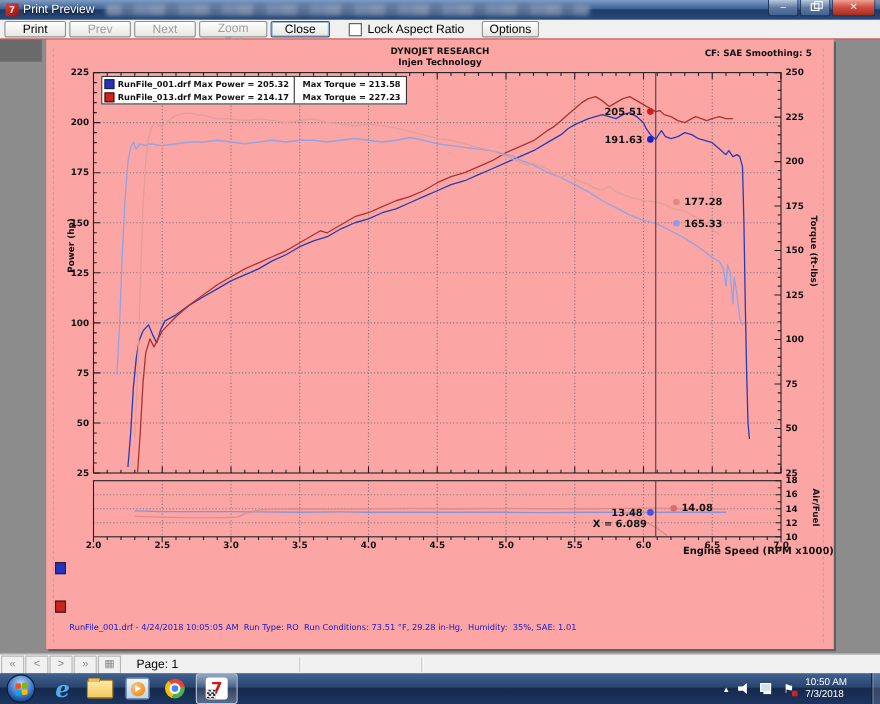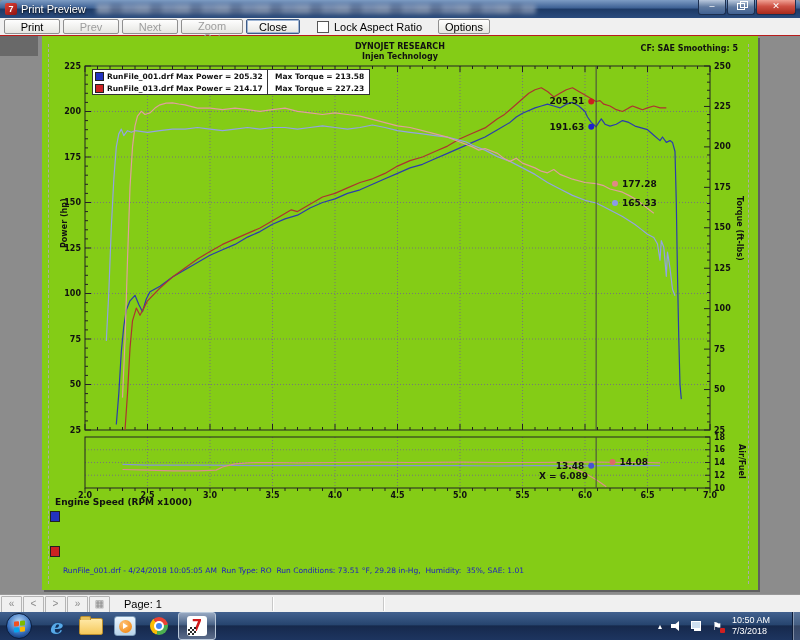--- a/index.html
+++ b/index.html
@@ -32,21 +32,21 @@
   .tbtn.w1{width:56px;} .tbtn.w2{width:62px;} .tbtn.w3{width:54px;}
   .tbtn.disabled{color:#9d9d9d;text-align:center;}
   .tbtn.default{border:1px solid #3c5a86;box-shadow:inset 0 0 0 1px #9fb6d4;}
   .chk-wrap{display:flex;align-items:center;margin-left:14px;font-size:11px;text-align:right;}
   .chk{width:10px;height:10px;background:#fff;border:1px solid #555;margin-right:5px;}
   .opt{margin-left:16px;}
 
   
   .preview{position:absolute;top:36px;left:0;width:800px;height:558px;background:#8c8c8c;}
   .corner-block{position:absolute;left:0;top:0;width:38px;height:20px;background:#696969;}
-  .page{position:absolute;left:42px;top:0;width:716px;height:554px;background:#84cc16;box-shadow:2px 2px 0 #606060;}
+  .page{position:absolute;left:42px;top:0;width:716px;height:554px;background:#fca5a5;box-shadow:2px 2px 0 #606060;}
   .page svg{position:absolute;left:0;top:0;}
 
   .hdr-center{position:absolute;left:0;top:6px;width:716px;text-align:center;
     font-family:"DejaVu Sans",sans-serif;font-size:8px;font-weight:bold;color:#111;line-height:10px;}
   .hdr-sub{font-weight:bold;}
   .hdr-right{position:absolute;right:20px;top:8px;font-family:"DejaVu Sans",sans-serif;
     font-size:8px;font-weight:bold;color:#111;}
 
   .legend{position:absolute;left:50px;top:33px;width:276px;height:24px;border:1px solid #333;background:#fff;
     font-family:"DejaVu Sans",sans-serif;font-size:7.5px;font-weight:bold;color:#111;}
@@ -55,22 +55,22 @@
   .lg-blue{background:#2333c0;} .lg-red{background:#cc2222;}
   .lg-file{width:162px;white-space:nowrap;}
   .lg-torque{white-space:nowrap;padding-left:6px;}
   .legend-divider{position:absolute;left:174px;top:0;bottom:0;border-left:1px solid #333;}
 
   .rot-label{position:absolute;font-family:"DejaVu Sans",sans-serif;font-size:8px;font-weight:bold;color:#111;white-space:nowrap;}
   .rot-left{left:18px;top:212px;transform:rotate(-90deg);transform-origin:left top;}
   .rot-right{left:702px;top:160px;transform:rotate(90deg);transform-origin:left top;}
   .rot-af{left:704px;top:408px;transform:rotate(90deg);transform-origin:left top;}
 
-  .xlabel{position:absolute;left:0;top:461px;width:716px;text-align:left;
-    font-family:"DejaVu Sans",sans-serif;font-size:9px;font-weight:bold;color:#111;padding-left:13px;}
+  .xlabel{position:absolute;left:0;top:461px;width:716px;text-align:right;
+    font-family:"DejaVu Sans",sans-serif;font-size:9px;font-weight:bold;color:#111;}
 
   .margin-line{position:absolute;top:8px;height:540px;border-left:1px dashed #aaa;}
   .ml-left{left:6px;} .ml-right{left:706px;}
 
   .runinfo{position:absolute;left:8px;width:660px;font-family:"DejaVu Sans",sans-serif;
     font-size:7.5px;line-height:11px;white-space:pre;}
   .ri-0{top:474px;color:#2020c0;} .ri-1{top:509px;color:#c02020;}
   .ri-swatch{position:absolute;left:0;top:1px;width:8px;height:9px;border:1px solid #222;}
   .ri-0 .ri-swatch{background:#2333c0;} .ri-1 .ri-swatch{background:#cc2222;}
   .ri-lines{margin-left:13px;}

